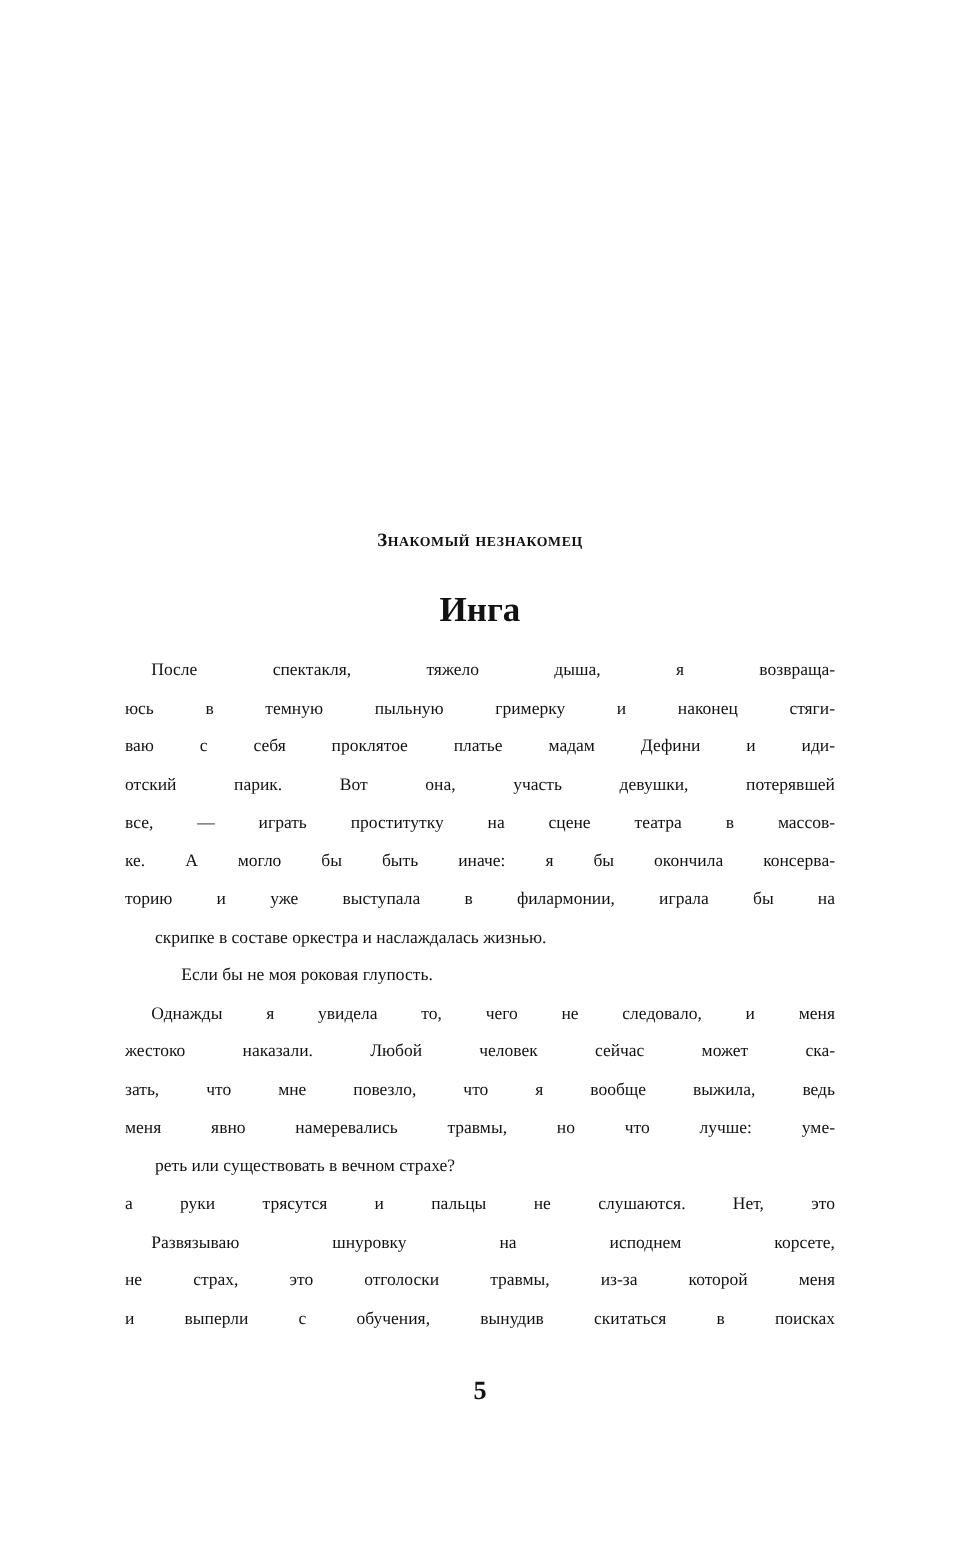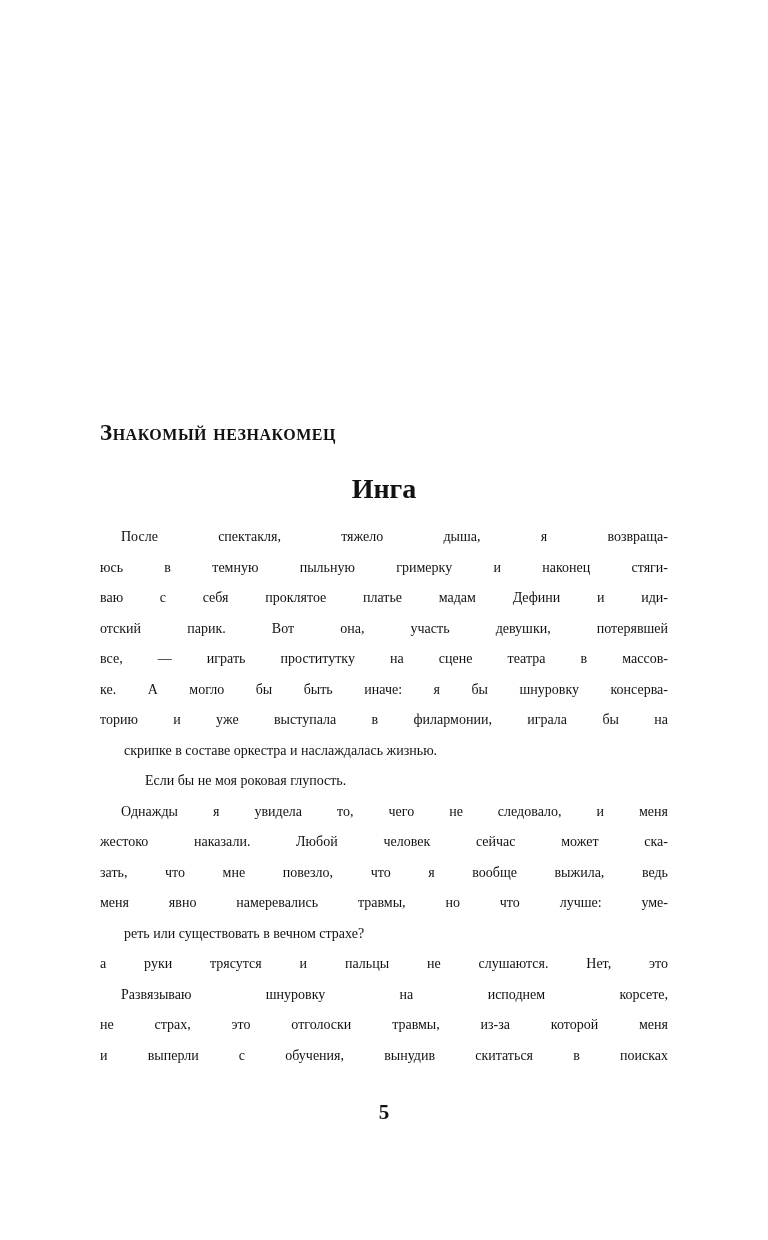--- a/index.html
+++ b/index.html
@@ -24,24 +24,24 @@
   }
   .chapter-label {
     text-align: center;
     font-variant: small-caps;
     font-weight: bold;
     font-size: 23px;
     line-height: 30px;
     letter-spacing: 0.5px;
   }
   .chapter-title {
-    text-align: left;
+    text-align: center;
     font-variant: small-caps;
     font-weight: bold;
-    font-size: 23px;
+    font-size: 15px;
     line-height: 30px;
     letter-spacing: 0.5px;
     margin-top: 6px;
   }
   .section-title {
     text-align: center;
     font-weight: bold;
     font-size: 28px;
     line-height: 34px;
     margin-top: 24px;
@@ -83,21 +83,21 @@
   <div class="text-column">
     <div class="chapter-title">Знакомый незнакомец</div>
     <div class="section-title">Инга</div>
     <div class="body-text">
         <div class="paragraph">
           <div class="line first">После спектакля, тяжело дыша, я возвраща-</div>
           <div class="line">юсь в темную пыльную гримерку и наконец стяги-</div>
           <div class="line">ваю с себя проклятое платье мадам Дефини и иди-</div>
           <div class="line">отский парик. Вот она, участь девушки, потерявшей</div>
           <div class="line">все, — играть проститутку на сцене театра в массов-</div>
-          <div class="line">ке. А могло бы быть иначе: я бы шнуровку консерва-</div>
+          <div class="line">ке. А могло бы быть иначе: я бы окончила консерва-</div>
           <div class="line">торию и уже выступала в филармонии, играла бы на</div>
           <div class="line last">скрипке в составе оркестра и наслаждалась жизнью.</div>
         </div>
         <div class="paragraph">
           <div class="line first last">Если бы не моя роковая глупость.</div>
         </div>
         <div class="paragraph">
           <div class="line first">Однажды я увидела то, чего не следовало, и меня</div>
           <div class="line">жестоко наказали. Любой человек сейчас может ска-</div>
           <div class="line">зать, что мне повезло, что я вообще выжила, ведь</div>

